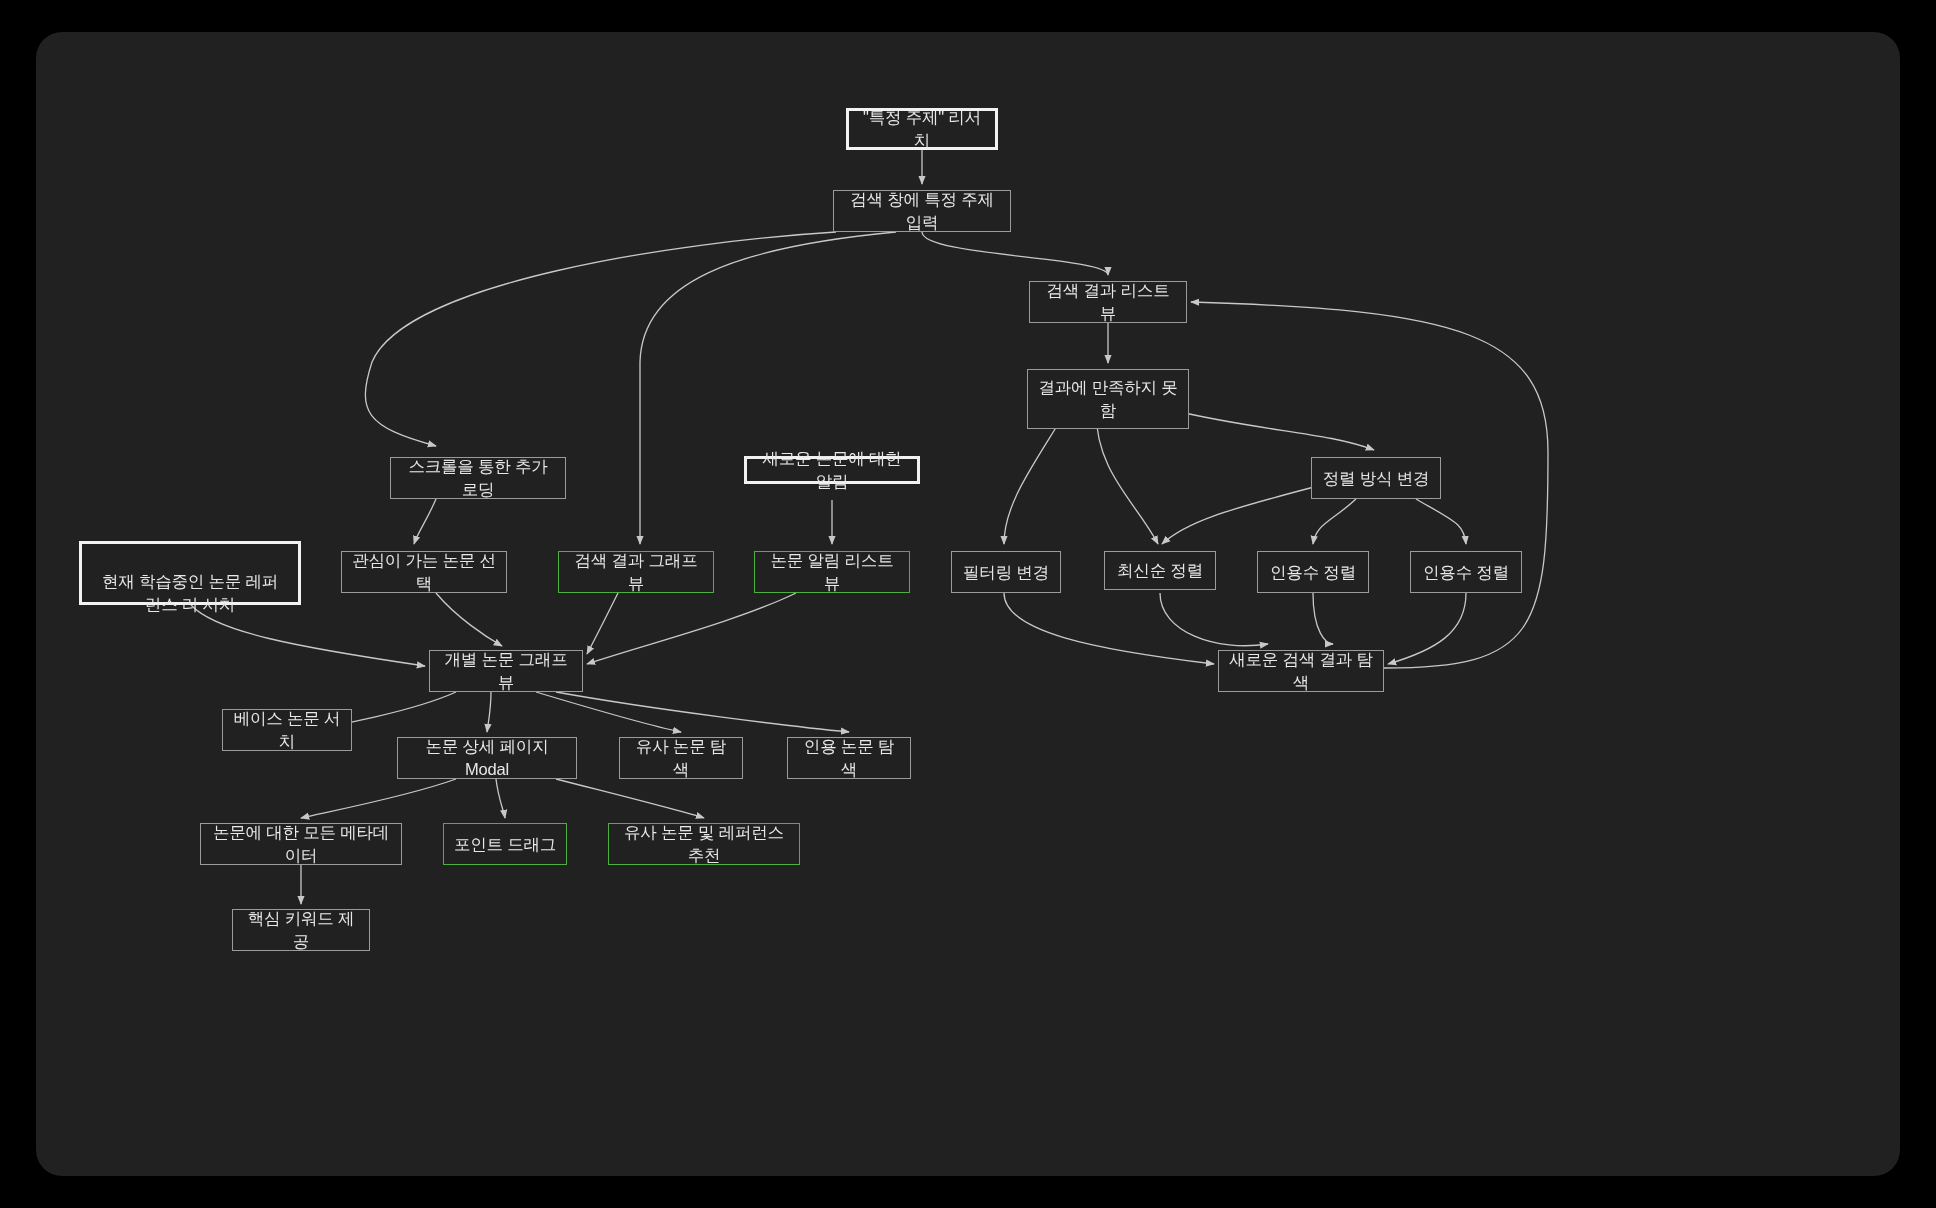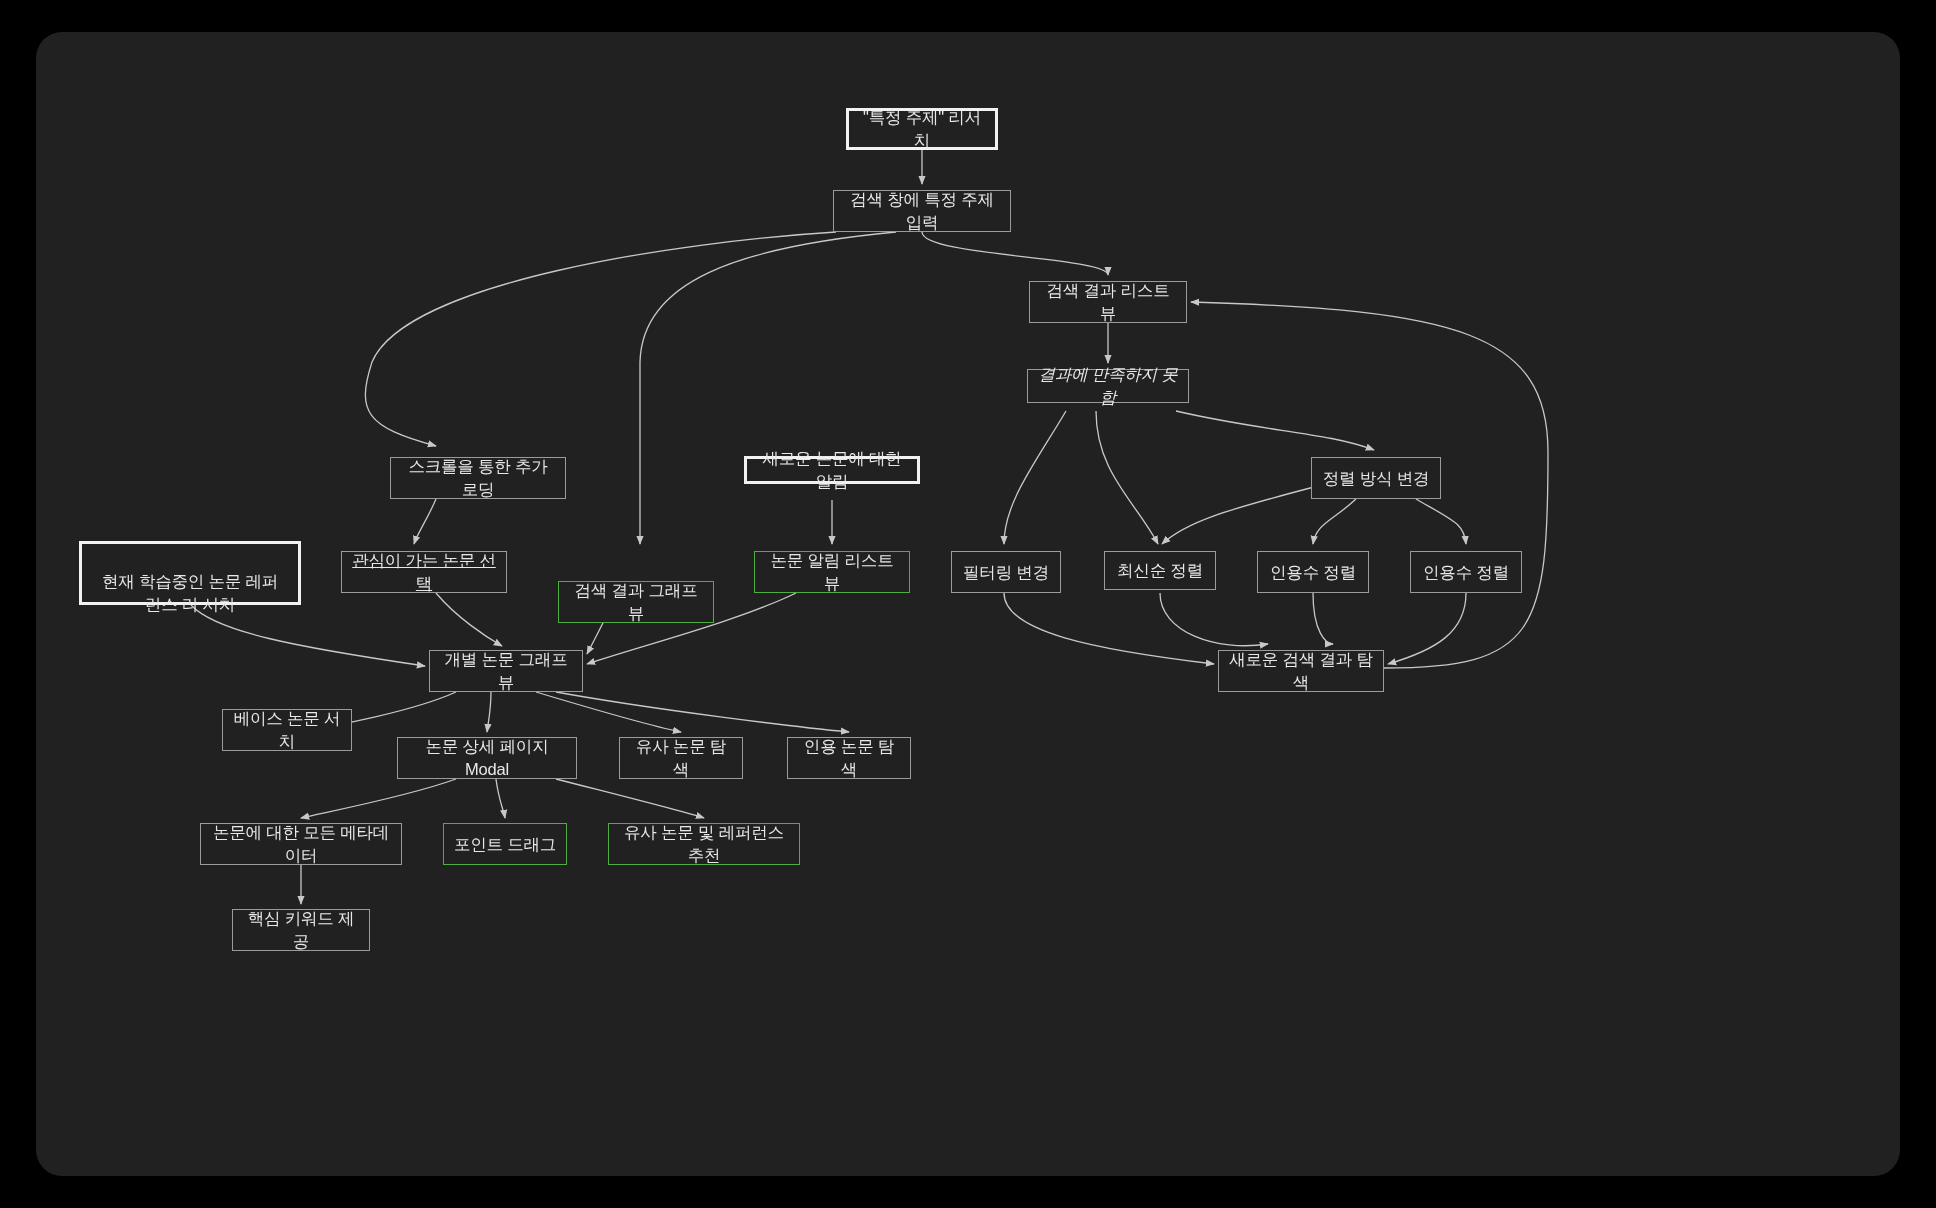--- a/index.html
+++ b/index.html
@@ -106,39 +106,39 @@
     <div id="node-layer">
         <div class="node strong" style="left: 810px; top: 76px; width: 152px; height: 42px;">
           <span>"특정 주제" 리서치</span>
         </div>
         <div class="node" style="left: 797px; top: 158px; width: 178px; height: 42px;">
           <span>검색 창에 특정 주제 입력</span>
         </div>
         <div class="node" style="left: 993px; top: 249px; width: 158px; height: 42px;">
           <span>검색 결과 리스트 뷰</span>
         </div>
-        <div class="node" style="left: 991px; top: 337px; width: 162px; height: 34px; font-style: italic;">
+        <div class="node" style="left: 991px; top: 337px; width: 162px; height: 60px;">
           <span>결과에 만족하지 못함</span>
         </div>
         <div class="node" style="left: 354px; top: 425px; width: 176px; height: 42px;">
           <span>스크롤을 통한 추가 로딩</span>
         </div>
         <div class="node strong" style="left: 708px; top: 424px; width: 176px; height: 28px;">
           <span>새로운 논문에 대한 알림</span>
         </div>
         <div class="node" style="left: 1275px; top: 425px; width: 130px; height: 42px;">
           <span>정렬 방식 변경</span>
         </div>
         <div class="node strong" style="left: 43px; top: 509px; width: 222px; height: 64px;">
           <span style="display: block; max-width: 188px; margin-top: 40px;">현재 학습중인 논문 레퍼런스 리 서치</span>
         </div>
-        <div class="node" style="left: 305px; top: 519px; width: 166px; height: 42px; text-decoration: underline;">
+        <div class="node" style="left: 305px; top: 519px; width: 166px; height: 42px;">
           <span>관심이 가는 논문 선택</span>
         </div>
-        <div class="node green" style="left: 522px; top: 549px; width: 156px; height: 42px;">
+        <div class="node green" style="left: 522px; top: 519px; width: 156px; height: 42px;">
           <span>검색 결과 그래프 뷰</span>
         </div>
         <div class="node green" style="left: 718px; top: 519px; width: 156px; height: 42px;">
           <span>논문 알림 리스트 뷰</span>
         </div>
         <div class="node" style="left: 915px; top: 519px; width: 110px; height: 42px;">
           <span>필터링 변경</span>
         </div>
         <div class="node" style="left: 1068px; top: 519px; width: 112px; height: 39px;">
           <span>최신순 정렬</span>

